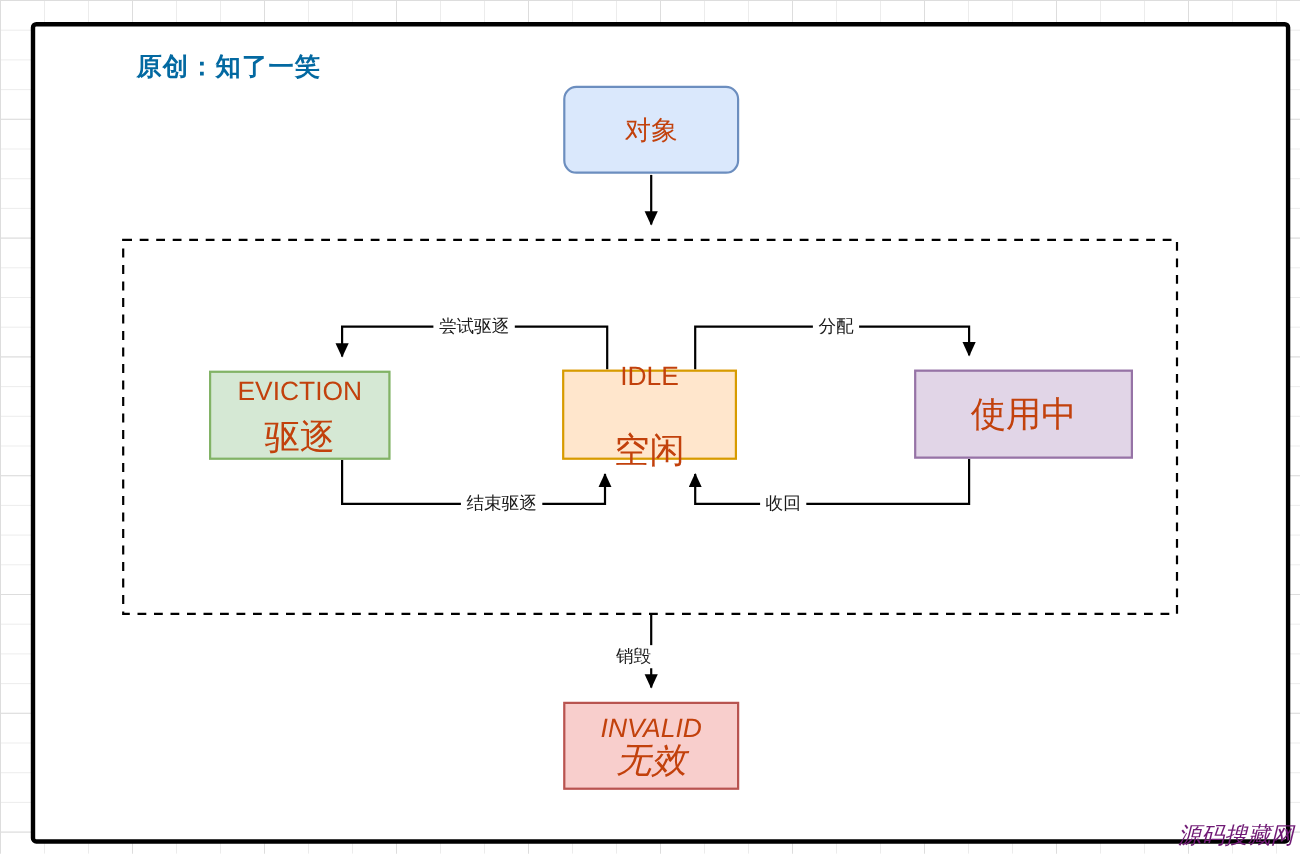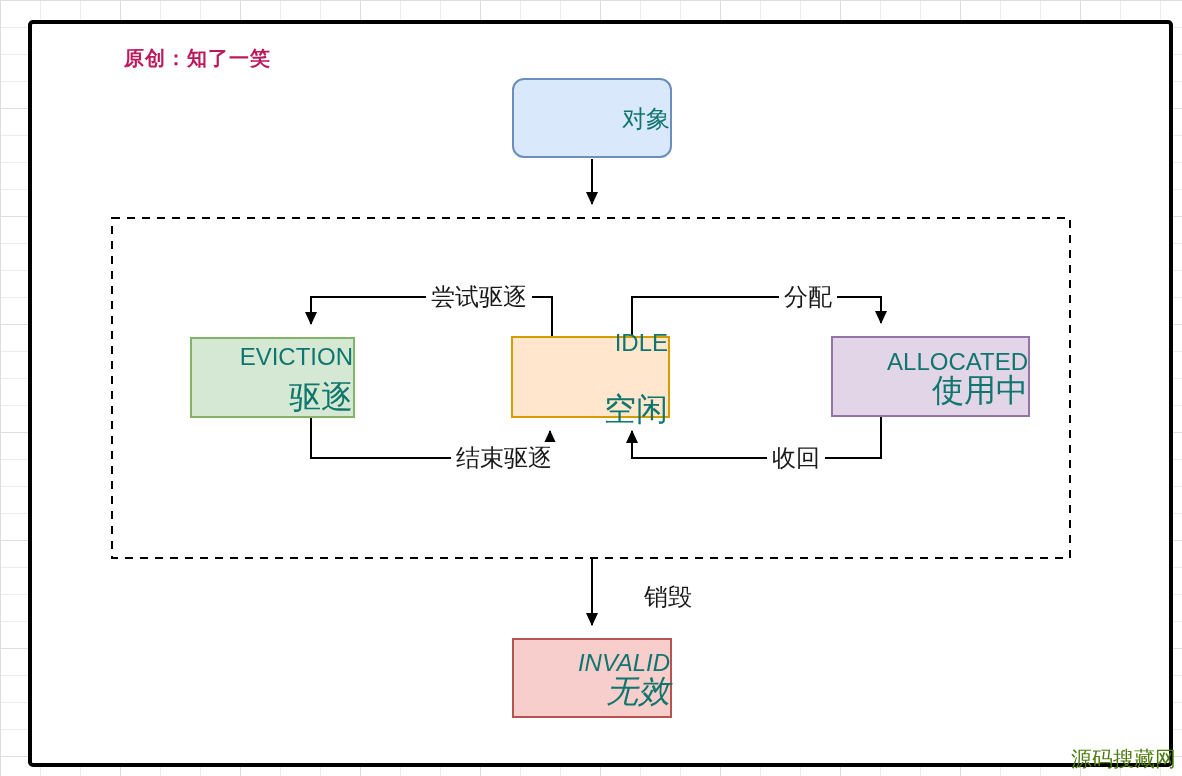--- a/index.html
+++ b/index.html
@@ -14,50 +14,50 @@
       linear-gradient(#ececec 1px,transparent 1px);
     background-size:120px 100%,100% 108px,40px 100%,100% 27px;
   }
   .page{
     position:absolute;left:28px;top:20px;width:1145px;height:747px;
     box-sizing:border-box;background:#ffffff;
     border:4px solid #000;border-radius:5px;z-index:1;
   }
   .wm-author{
     position:absolute;left:124px;top:45px;z-index:3;
-    font-size:20px;font-weight:bold;color:#be185d;letter-spacing:1px;
+    font-size:23px;font-weight:bold;color:#0369a1;letter-spacing:1px;
   }
   .wm-site{
     position:absolute;right:6px;bottom:3px;z-index:5;
-    font-size:21px;color:#4d7c0f;font-family:"Liberation Serif","DejaVu Serif",serif;
+    font-size:21px;color:#701a75;font-family:"Liberation Serif","DejaVu Serif",serif;font-style:italic;
   }
   svg.wires{position:absolute;left:0;top:0;z-index:2;pointer-events:none;}
   .node{
     position:absolute;z-index:3;box-sizing:border-box;
     border:2px solid #000;display:flex;flex-direction:column;
-    align-items:flex-end;justify-content:center;
-    color:#0f766e;text-align:center;
+    align-items:center;justify-content:center;
+    color:#c2410c;text-align:center;
   }
   .node .en{font-size:24px;line-height:27px;}
   .node .zh{font-size:32px;line-height:31px;}
   .node.rounded{border-radius:12px;}
   #node-object   {left:512px;top:78px; width:160px;height:80px;}
   #node-eviction {left:190px;top:337px;width:165px;height:81px;gap:12px;}
   #node-idle     {left:511px;top:336px;width:159px;height:82px;gap:38px;}
   #node-allocated{left:831px;top:336px;width:199px;height:81px;}
   #node-invalid  {left:512px;top:638px;width:160px;height:80px;}
   .edge-label{
     position:absolute;z-index:4;transform:translate(-50%,-50%);
-    background:#ffffff;padding:0 5px;font-size:24px;color:#1a1a1a;white-space:nowrap;margin-left:48px;
+    background:#ffffff;padding:0 5px;font-size:16px;color:#1a1a1a;white-space:nowrap;
   }
   #lbl-try-evict {left:431px;top:297px;}
   #lbl-allocate  {left:760px;top:297px;}
   #lbl-end-evict {left:456px;top:458px;}
-  #lbl-reclaim   {left:748px;top:458px;}
-  #lbl-destroy   {left:620px;top:597px;}
+  #lbl-reclaim   {left:712px;top:458px;}
+  #lbl-destroy   {left:576px;top:597px;}
 </style>
 </head>
 <body>
 
 <div class="page"></div>
 
 <div class="wm-author">原创：知了一笑</div>
 
 <svg class="wires" width="1182" height="776" viewBox="0 0 1182 776">
   <defs>
@@ -89,21 +89,20 @@
   <span class="en">EVICTION</span>
   <span class="zh">驱逐</span>
 </div>
 
 <div class="node" id="node-idle" style="background: rgb(255, 230, 204); border-color: rgb(215, 155, 0);">
   <span class="en">IDLE</span>
   <span class="zh">空闲</span>
 </div>
 
 <div class="node" id="node-allocated" style="background: rgb(225, 213, 231); border-color: rgb(150, 115, 166);">
-  <span class="en">ALLOCATED</span>
   <span class="zh">使用中</span>
 </div>
 
 <div class="node" id="node-invalid" style="background: rgb(248, 206, 204); border-color: rgb(184, 84, 80); font-style: italic;">
   <span class="en">INVALID</span>
   <span class="zh">无效</span>
 </div>
 
 <div class="edge-label" id="lbl-try-evict">尝试驱逐</div>
 <div class="edge-label" id="lbl-allocate">分配</div>

